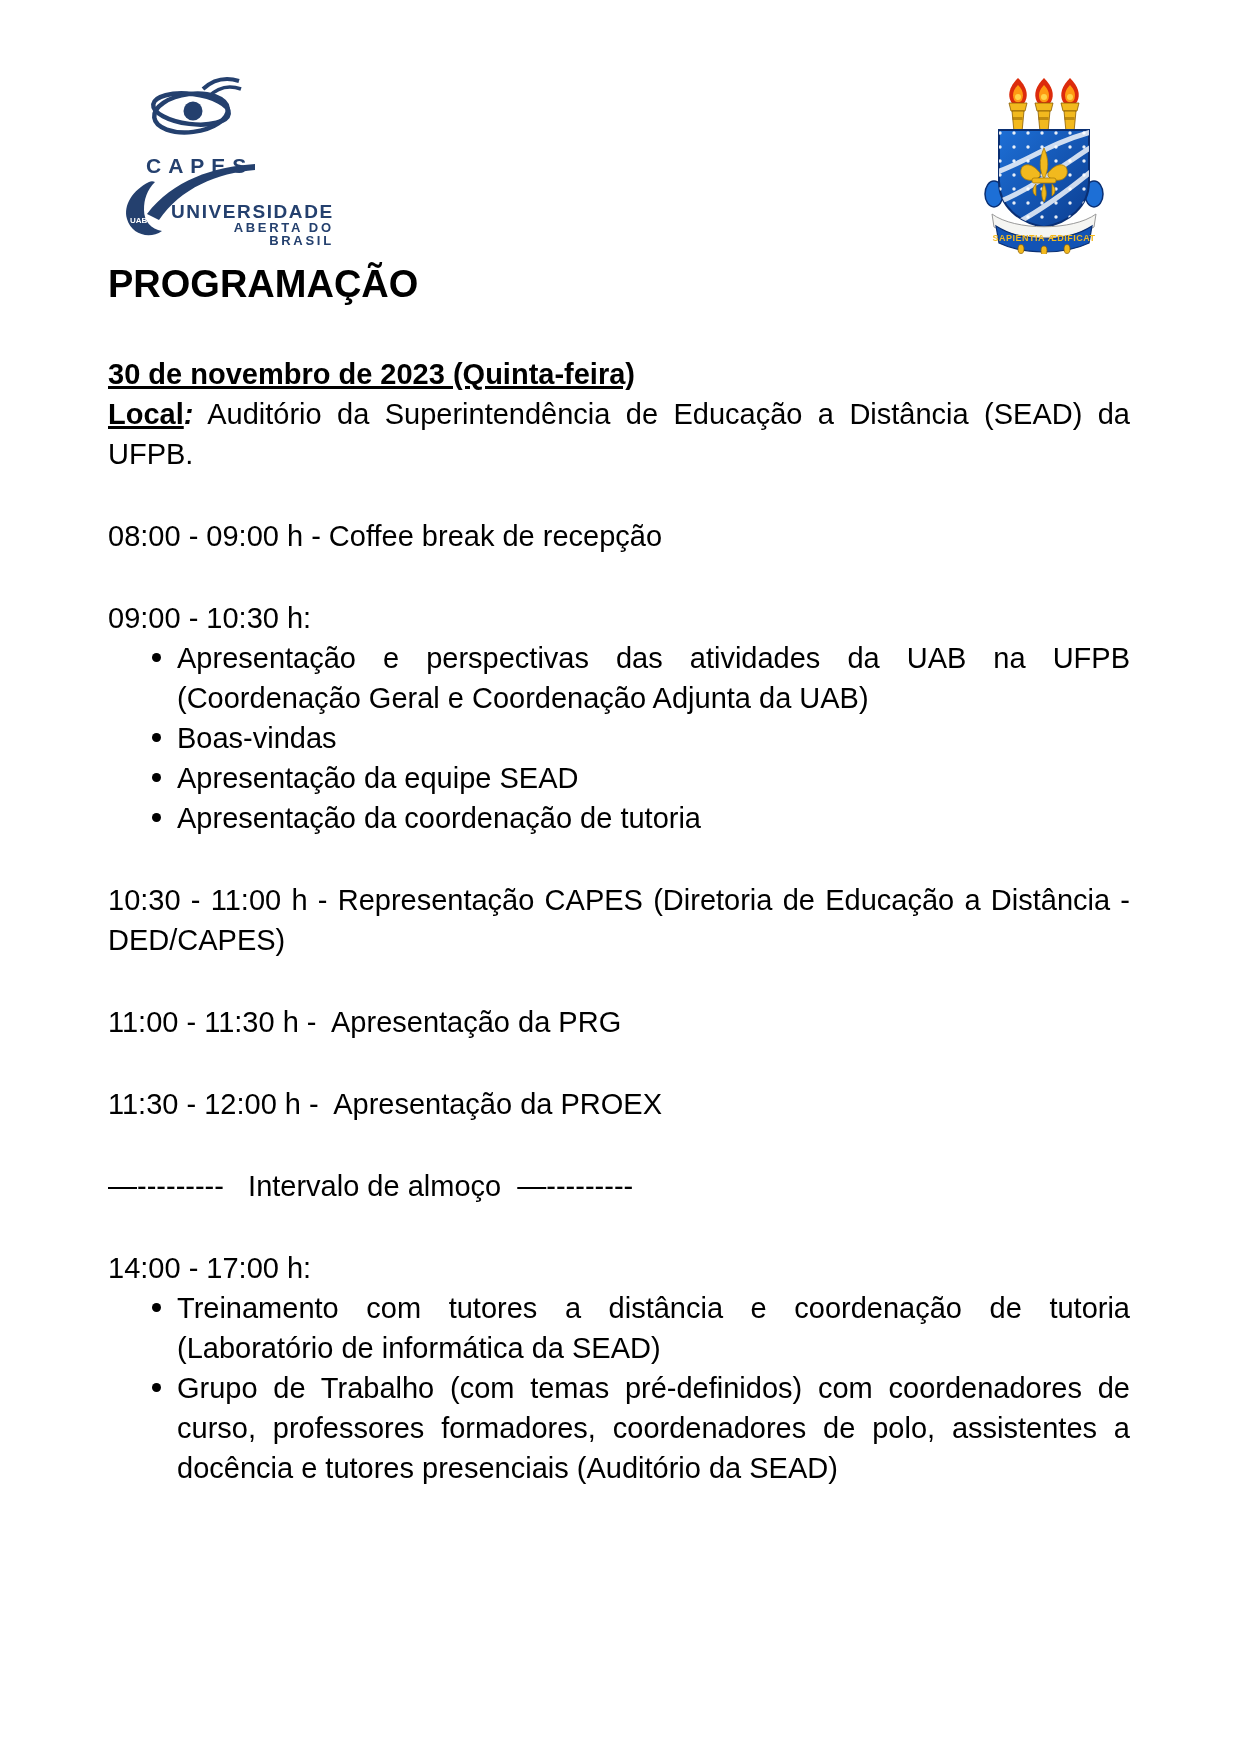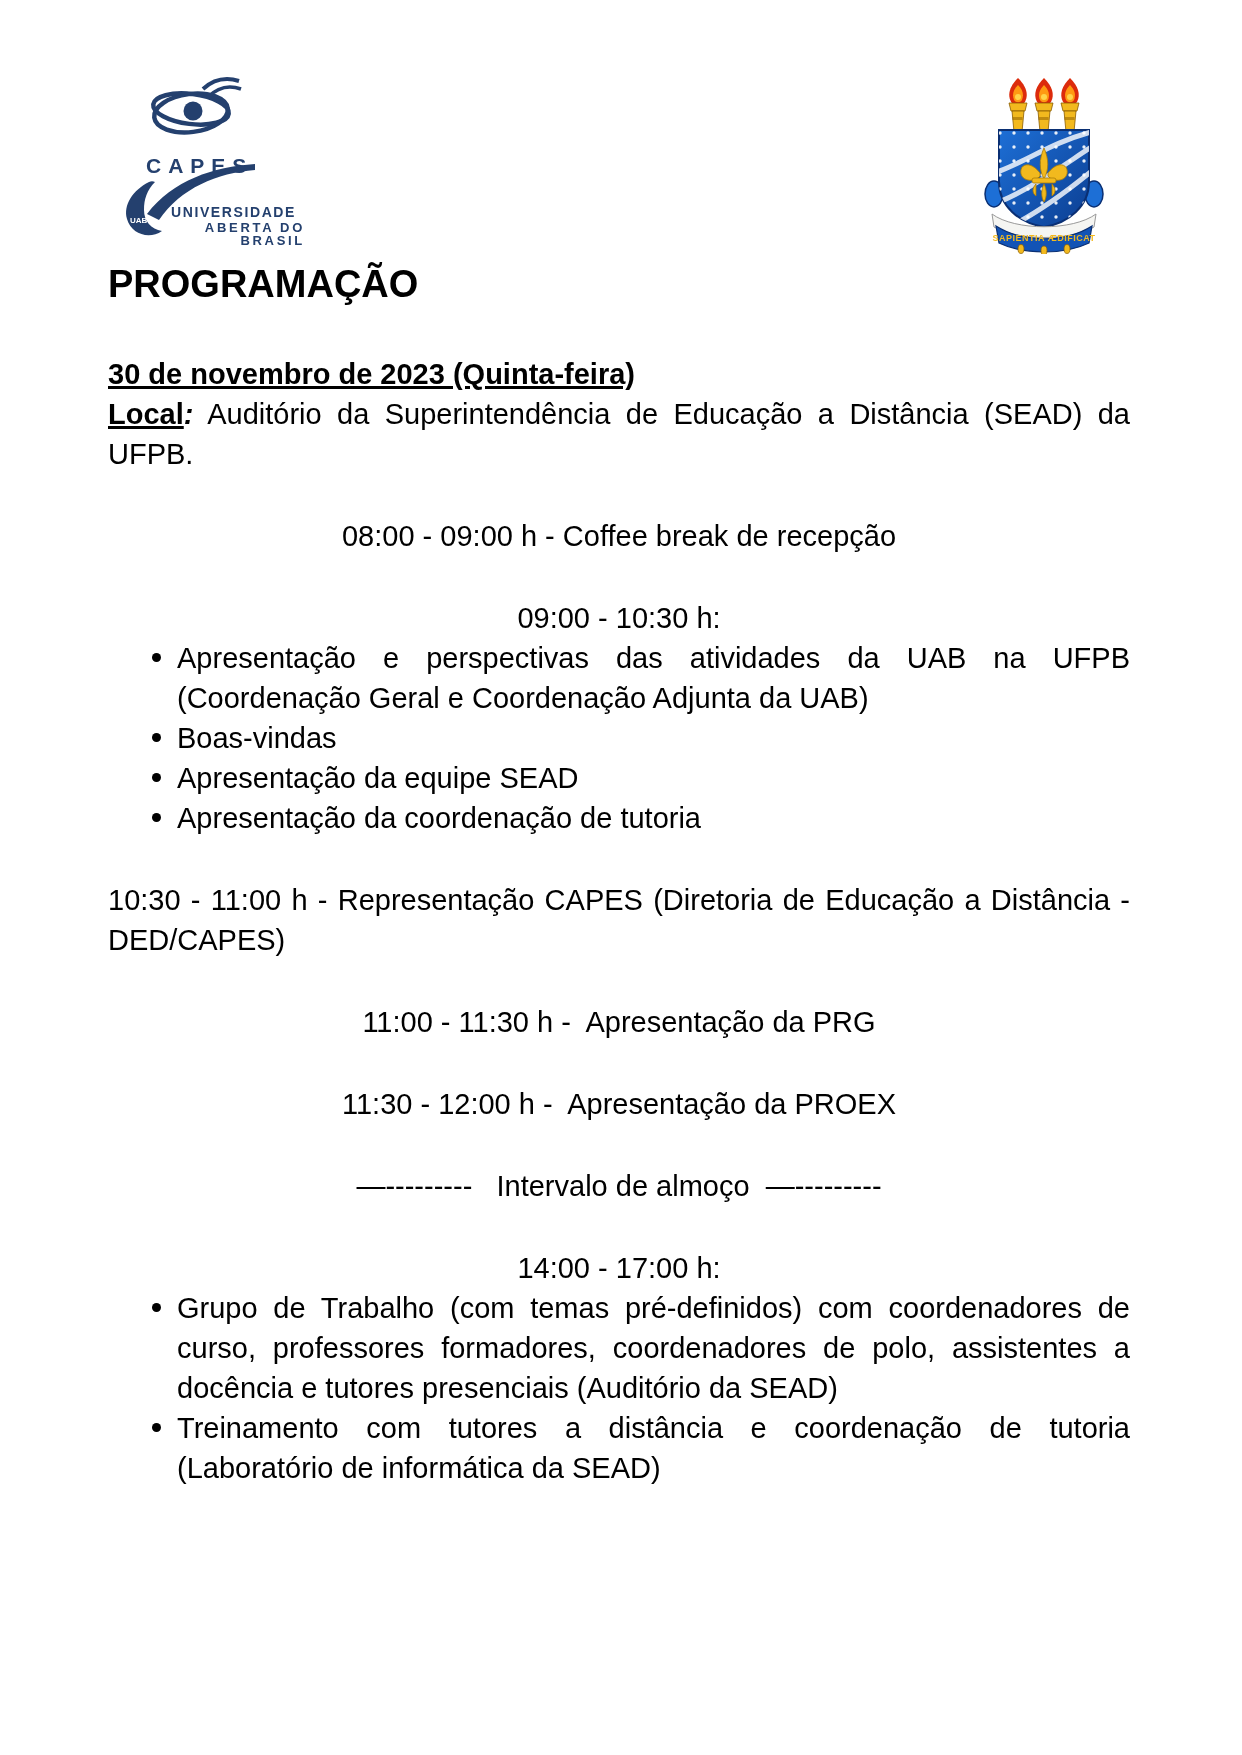--- a/index.html
+++ b/index.html
@@ -9,33 +9,33 @@
     font-family:"Liberation Sans","DejaVu Sans",sans-serif; color:#000;
   }
 
   
   .logo-capes-uab { position:absolute; left:115px; top:76px; width:190px; height:170px; }
   .capes-eye-svg  { position:absolute; left:28px; top:0; }
   .capes-label    { position:absolute; left:31px; top:78px; font-size:21px; font-weight:700;
                     letter-spacing:7px; color:var(--logo-navy,#24406E); }
   .uab-swoosh-svg { position:absolute; left:2px; top:84px; }
   .uab-names      { position:absolute; left:56px; top:127px; color:var(--logo-navy,#24406E); }
-  .uab-name1 { font-size:14px;  font-weight:700; letter-spacing:1.6px; line-height:18px; }
+  .uab-name1 { font-size:19px;  font-weight:700; letter-spacing:1.6px; line-height:18px; }
   .uab-name2 { font-size:13px;font-weight:700; letter-spacing:2.7px; line-height:13px;text-align:right; }
   .ufpb-crest { position:absolute; left:983px; top:74px; }
 
   
   .content { position:absolute; left:108px; top:0; width:1022px;
              font-size:29px; line-height:40px; }
   .doc-title { margin:262px 42px 0 0; text-align:left;
                font-size:38px; line-height:44px; font-weight:700; }
   .date-heading { margin:48px 0 0 0; font-weight:700; }
   .u { text-decoration:underline; text-decoration-thickness:2.5px; }
   p { margin:0; }
-  .gap { margin-top:42px;text-align:center; }
+  .gap { margin-top:42px; }
   .line { white-space:pre-wrap; }
   .justify { text-align:justify; }
   .loc-label { font-weight:700; text-decoration:underline; text-decoration-thickness:2.5px; }
   .loc-colon { font-weight:700; font-style:italic; }
 
   ul.bullets { list-style:none; margin:0; padding:0; }
   ul.bullets li { position:relative; padding-left:69px; text-align:justify; }
   ul.bullets li .dot { position:absolute; left:44px; top:15px; width:9px; height:9px;
                        border-radius:50%; background:#000; }
 </style>
@@ -162,19 +162,19 @@
 
     <p class="line gap">11:00 - 11:30 h -  Apresentação da PRG</p>
 
     <p class="line gap">11:30 - 12:00 h -  Apresentação da PROEX</p>
 
     <p class="line gap">—---------   Intervalo de almoço  —---------</p>
 
     <p class="line gap">14:00 - 17:00 h:</p>
 
     <ul class="bullets">
+      <li><span class="dot"></span><span>Treinamento com tutores a distância e coordenação de tutoria (Laboratório de informática da SEAD)</span></li>
       <li><span class="dot"></span><span>Grupo de Trabalho (com temas pré-definidos) com coordenadores de curso, professores formadores, coordenadores de polo, assistentes a docência e tutores presenciais (Auditório da SEAD)</span></li>
-      <li><span class="dot"></span><span>Treinamento com tutores a distância e coordenação de tutoria (Laboratório de informática da SEAD)</span></li>
     </ul>
 
 
   </main>
 </div>
 
 </body></html>

